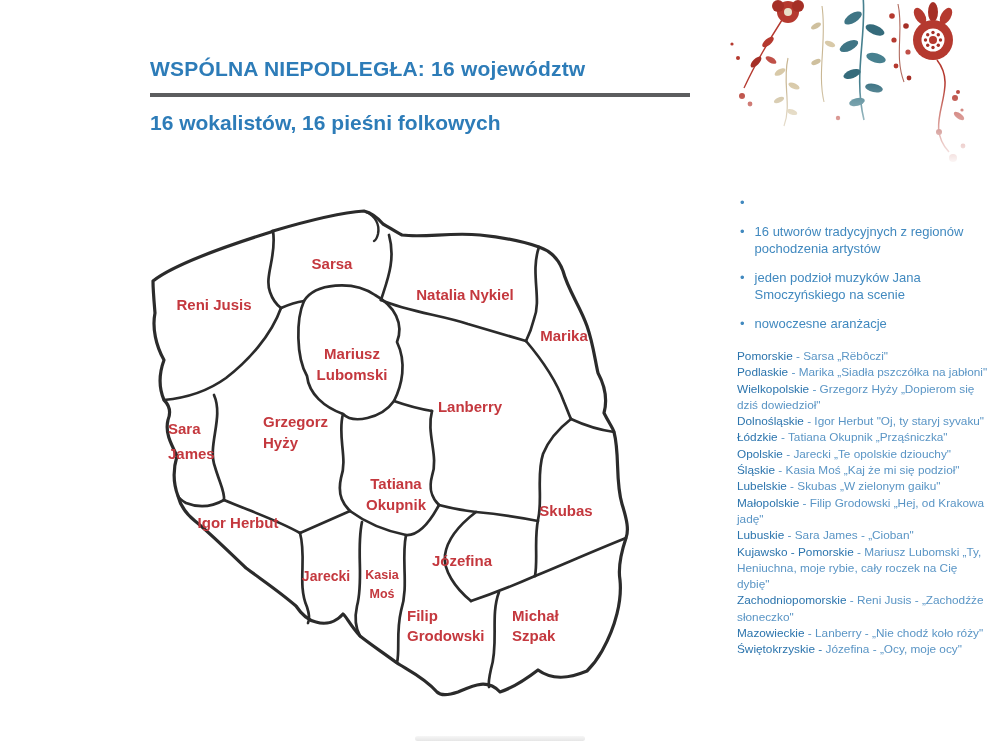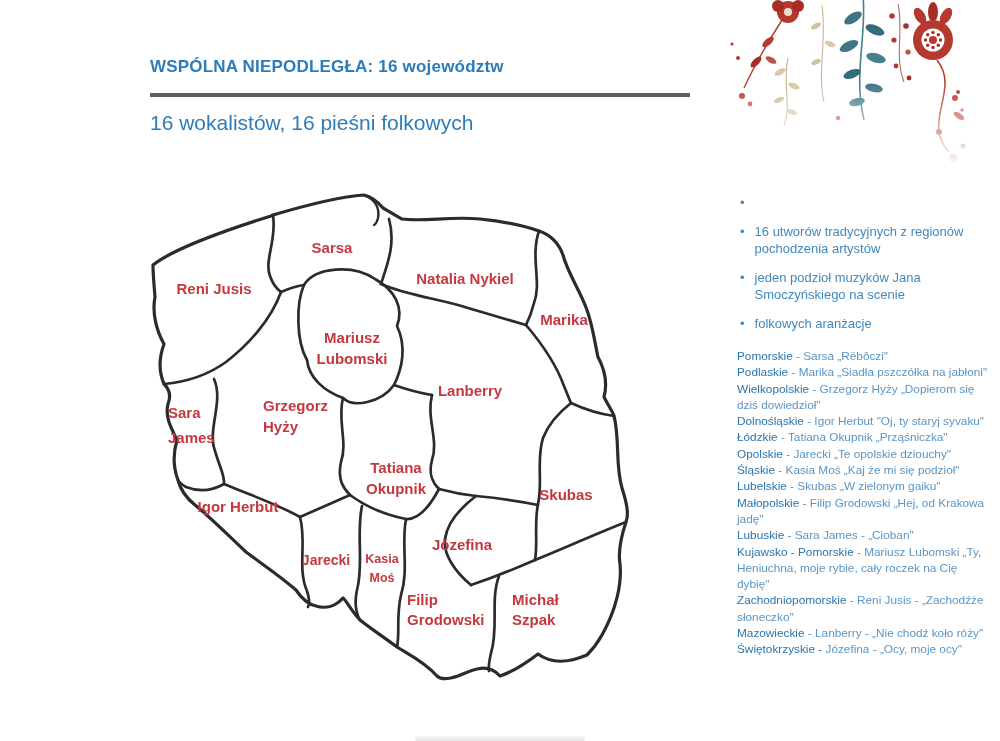--- a/index.html
+++ b/index.html
@@ -1,21 +1,21 @@
 <!DOCTYPE html>
 <html><head>
 <meta charset="utf-8">
 <style>
   html,body{margin:0;padding:0;background:#fff;}
   .page{position:relative;width:1000px;height:741px;background:#ffffff;overflow:hidden;
         font-family:"Liberation Sans",sans-serif;}
-  .title{position:absolute;left:150px;top:57px;font-size:17px;font-weight:700;color:#2d7cb8;letter-spacing:.2px;white-space:nowrap;}
+  .title{position:absolute;left:150px;top:57px;font-size:21px;font-weight:700;color:#2d7cb8;letter-spacing:.2px;white-space:nowrap;}
   .divider{position:absolute;left:150px;top:93px;width:540px;height:4px;background:#5c5d5f;}
-  .subtitle{position:absolute;left:150px;top:111px;font-size:21px;font-weight:400;color:#2d7cb8;white-space:nowrap;}
-  .map-wrap{position:absolute;left:150px;top:192px;width:535px;height:495px;}
+  .subtitle{position:absolute;left:150px;top:111px;font-size:21px;font-weight:700;color:#2d7cb8;white-space:nowrap;}
+  .map-wrap{position:absolute;left:150px;top:208px;width:535px;height:495px;}
   .map-wrap svg{display:block;}
   .map-wrap text{font-family:"Liberation Sans",sans-serif;font-weight:700;fill:#c4383e;}
   .floral{position:absolute;left:726px;top:0;width:242px;height:166px;}
   .bullets{position:absolute;left:740px;top:194px;width:242px;}
   .bullet{display:flex;gap:10px;margin-bottom:12px;color:#4189bf;font-size:13px;line-height:17px;}
   .bullet .dot{flex:0 0 auto;}
   .songs{position:absolute;left:737px;top:348px;width:255px;font-size:11.8px;line-height:16.3px;color:#5a95c5;}
   .song b{color:#2b74ad;font-weight:400;}
   .bottom-bar{position:absolute;left:415px;top:736px;width:170px;height:5px;border-radius:3px;
               background:linear-gradient(#f6f6f6,#e6e6e6);}
@@ -203,21 +203,21 @@
       <div class="bullet">
         <span class="dot">•</span>
         <span>16 utworów tradycyjnych z regionów pochodzenia artystów</span>
       </div>
       <div class="bullet">
         <span class="dot">•</span>
         <span>jeden podzioł muzyków Jana Smoczyńskiego na scenie</span>
       </div>
       <div class="bullet">
         <span class="dot">•</span>
-        <span>folkowych aranżacje</span>
+        <span>nowoczesne aranżacje</span>
       </div>
     </div>
 
   <div class="songs">
       <div class="song"><b>Pomorskie</b> - Sarsa „Rëbôczi"</div>
       <div class="song"><b>Podlaskie</b> - Marika „Siadła pszczółka na jabłoni"</div>
       <div class="song"><b>Wielkopolskie</b> - Grzegorz Hyży „Dopierom się dziś dowiedzioł"</div>
       <div class="song"><b>Dolnośląskie</b> - Igor Herbut "Oj, ty staryj syvaku"</div>
       <div class="song"><b>Łódzkie</b> - Tatiana Okupnik „Prząśniczka"</div>
       <div class="song"><b>Opolskie</b> - Jarecki „Te opolskie dziouchy"</div>

